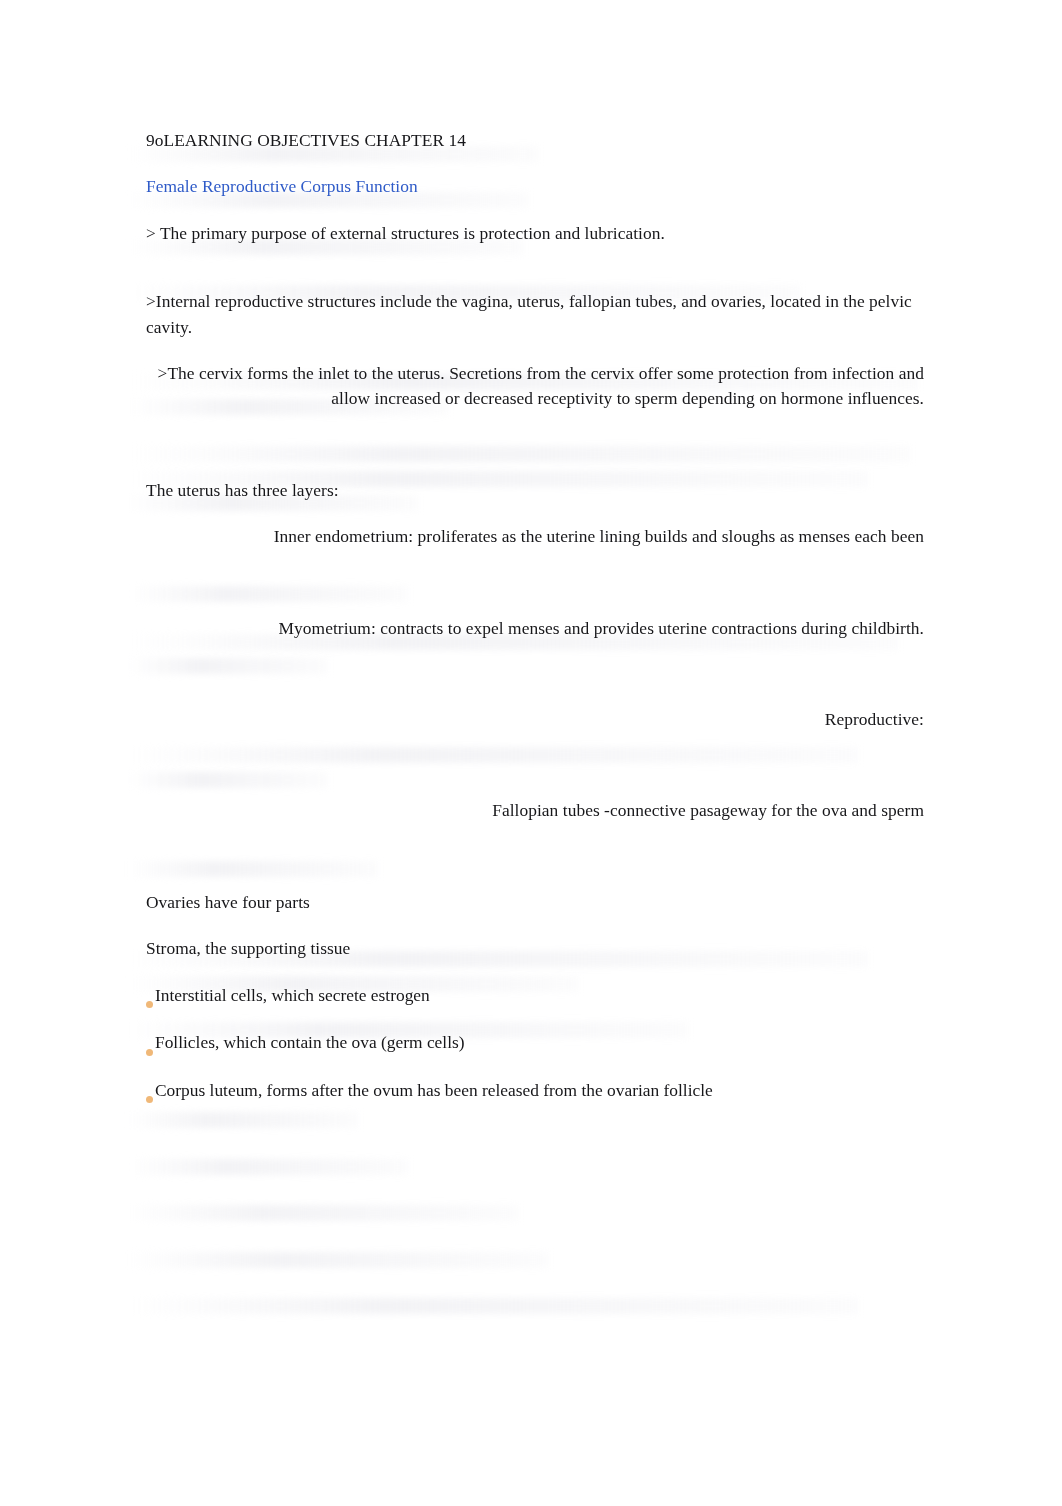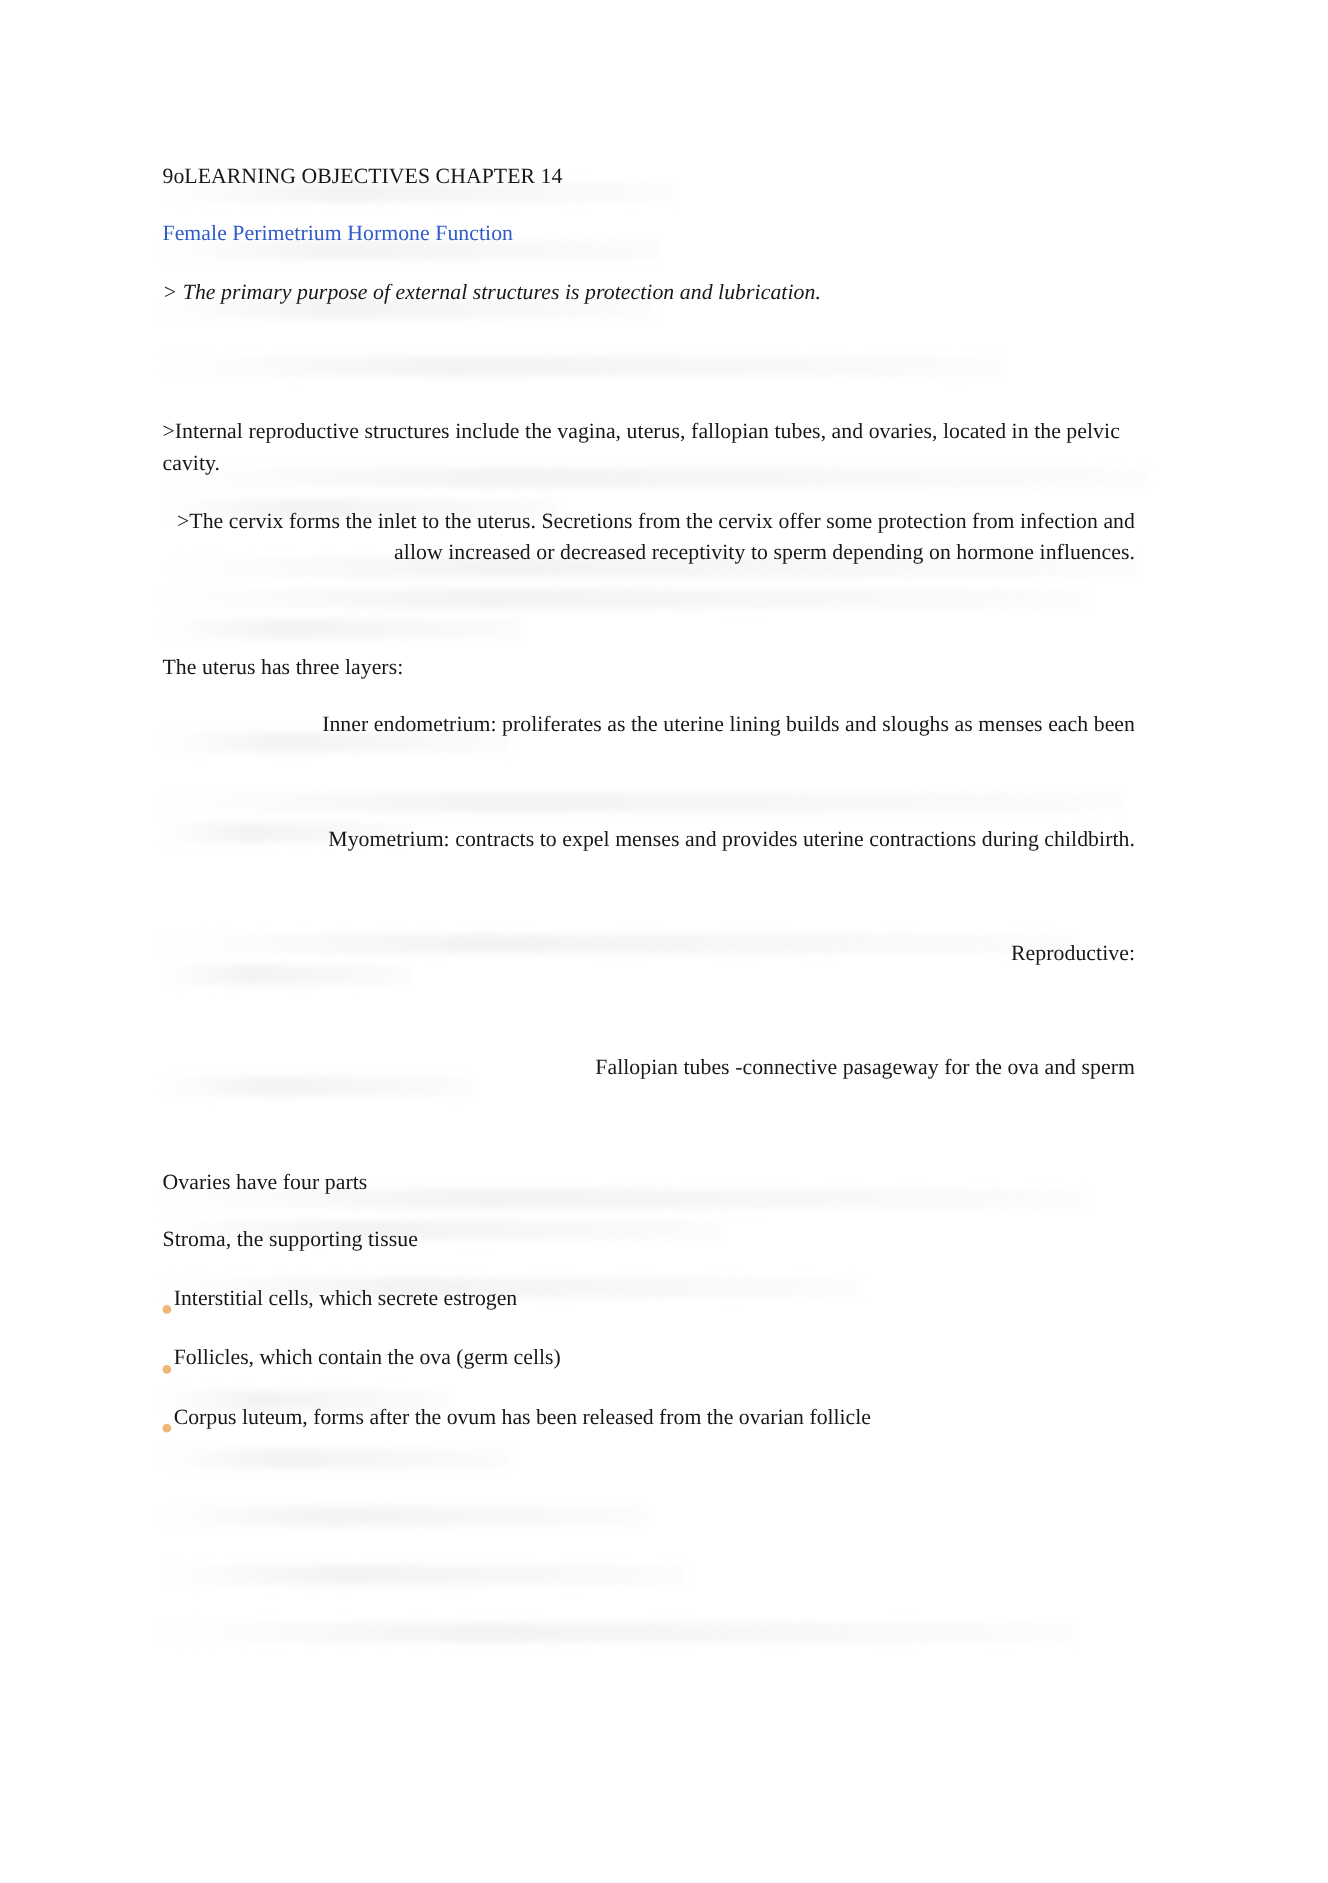--- a/index.html
+++ b/index.html
@@ -15,41 +15,40 @@
   .page {
     position: relative;
     width: 1062px;
     height: 1506px;
     background: #ffffff;
     overflow: hidden;
     box-sizing: border-box;
   }
   .doc-body {
     position: absolute;
-    left: 130px;
+    left: 146px;
     top: 128px;
     width: 778px;
   }
   .para {
     font-size: 17.4px;
     line-height: 25.4px;
     margin: 0 0 22px 0;
     color: #17171a;
     text-align: left;
     letter-spacing: 0.05px;
   }
   .para.tight {
     margin-bottom: 21px;
   }
   .para.heading-blue {
     color: #2f5bc8;
   }
   .para.gap-big {
-    margin-bottom: 86px;
-    font-style: italic;
+    margin-bottom: 43px;
   }
   .para.gap-mid {
     margin-bottom: 66px;
     text-align: right;
   }
   .bullet-para {
     font-size: 17.4px;
     line-height: 25.4px;
     margin: 0 0 22px 0;
     color: #17171a;
@@ -108,21 +107,21 @@
   <div class="wash" style="left:128px; top:1159px; width:280px; height:16px;"></div>
   <div class="wash" style="left:128px; top:1205px; width:390px; height:16px;"></div>
   <div class="wash" style="left:128px; top:1252px; width:420px; height:16px;"></div>
   <div class="wash" style="left:128px; top:1298px; width:730px; height:16px;"></div>
 
   <div class="doc-body">
 
     <p class="para tight">9oLEARNING OBJECTIVES CHAPTER 14</p>
 
 
-    <p class="para heading-blue tight">Female Perimetrium Hormone Function</p>
+    <p class="para heading-blue tight">Female Reproductive Corpus Function</p>
 
     <p class="para gap-big">&gt; The primary purpose of external structures is protection and lubrication.</p>
 
     <p class="para tight">&gt;Internal reproductive structures include the vagina, uterus, fallopian tubes, and ovaries, located in the pelvic cavity.</p>
 
     <p class="para gap-mid">&gt;The cervix forms the inlet to the uterus. Secretions from the cervix offer some protection from infection and allow increased or decreased receptivity to sperm depending on hormone influences.</p>
 
     <p class="para tight">The uterus has three layers:</p>
 
     <p class="para gap-mid">Inner endometrium: proliferates as the uterine lining builds and sloughs as menses each been</p>

